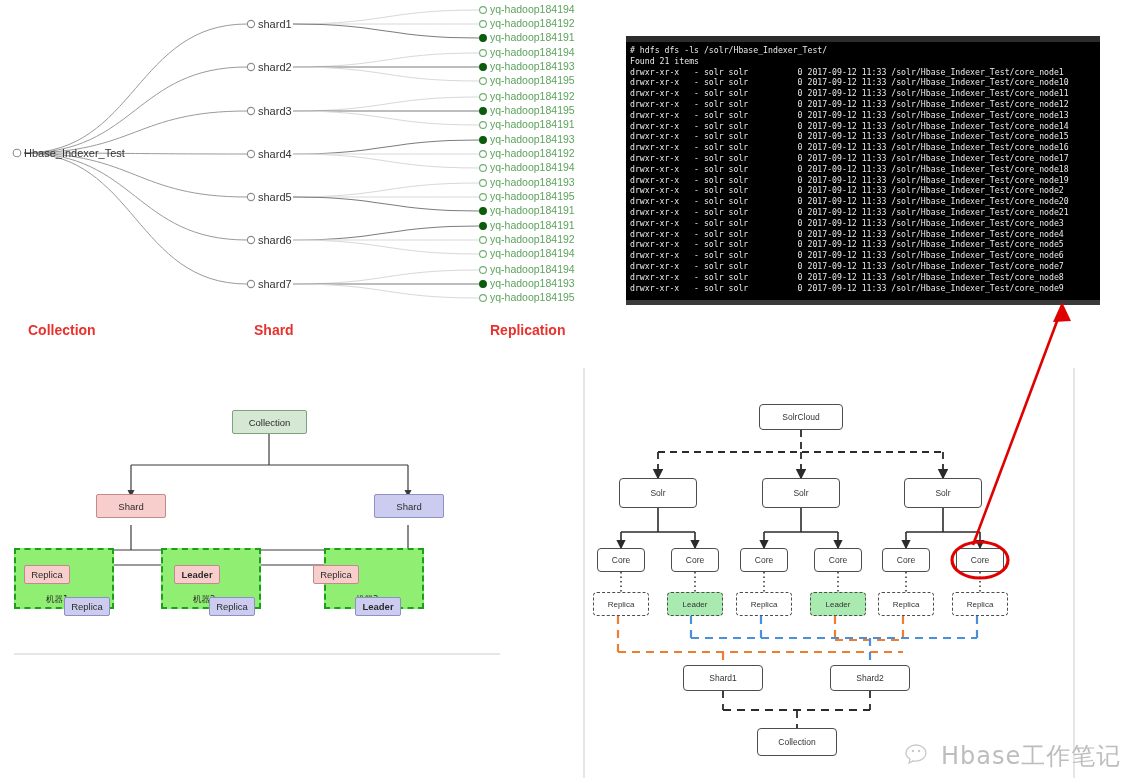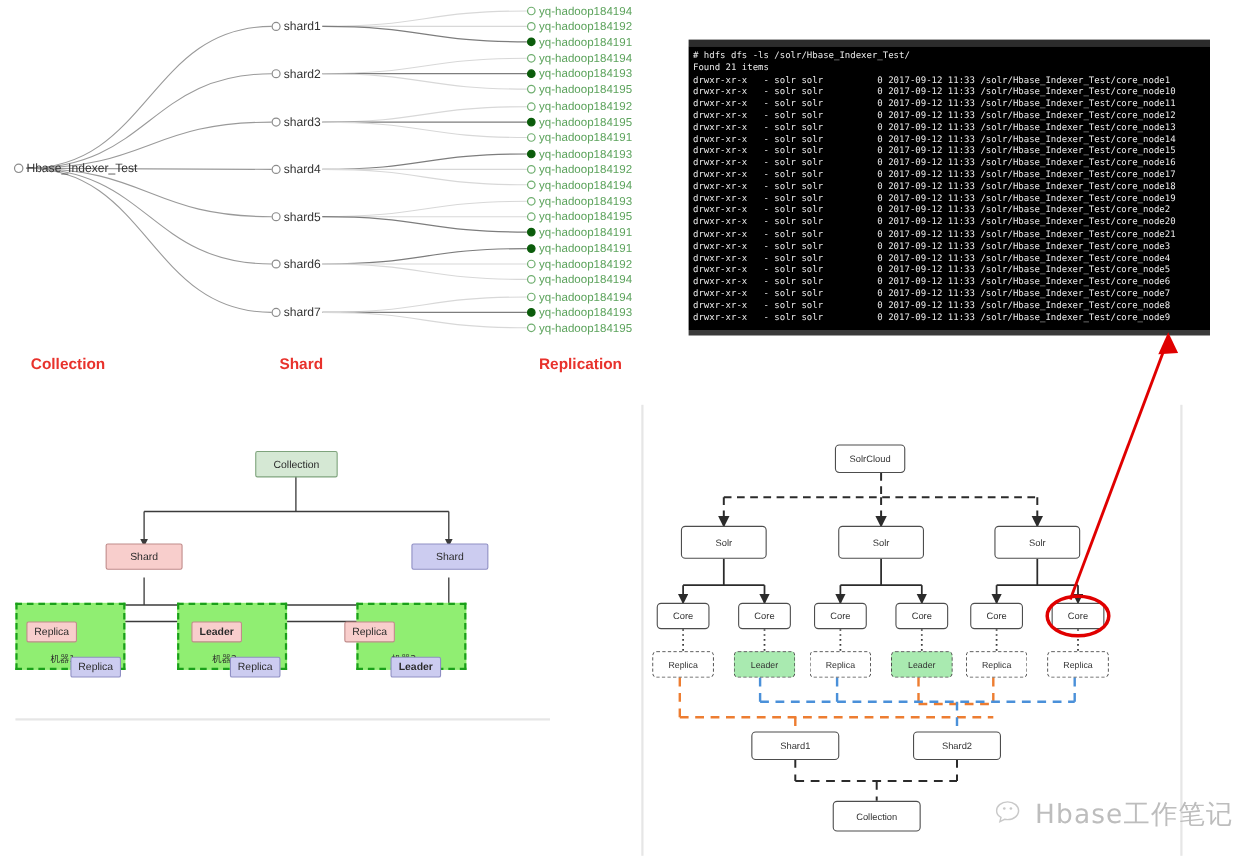--- a/index.html
+++ b/index.html
@@ -59,21 +59,21 @@
   #br-panel{left:583px;top:360px;width:546px;height:418px;}
   .wbox{position:absolute;box-sizing:border-box;display:flex;align-items:center;
         justify-content:center;font-size:8.5px;color:#333;
         background:#ffffff;border:1.6px solid #4d4d4d;border-radius:4px;}
   .dbox{position:absolute;box-sizing:border-box;display:flex;align-items:center;
         justify-content:center;font-size:8px;color:#333;
         background:#ffffff;border:1.8px dashed #4d4d4d;border-radius:4px;}
   .dbox.leader{background:#a9eab0;}
 
   
-  #watermark{position:absolute;left:905px;top:724px;display:flex;align-items:center;gap:6px;}
+  #watermark{position:absolute;left:905px;top:740px;display:flex;align-items:center;gap:6px;}
   #wm-text{font-size:24px;color:#bdbdbd;letter-spacing:1px;
            font-family:"DejaVu Sans","Liberation Sans",sans-serif;}
 </style>
 </head>
 <body>
 
 <div class="panel" id="tree-panel">
   <svg id="tree-svg" width="600" height="350">
       <path d="M24,153 C135.5,153 135.5,24 247,24" stroke="#9a9a9a" stroke-width="1" fill="none"></path>
       <circle cx="251" cy="24" r="3.6" fill="#ffffff" stroke="#8c8c8c" stroke-width="1.1"></circle>
@@ -272,21 +272,21 @@
     </g>
 
     <g stroke="#2b2b2b" stroke-width="1.8" fill="none" stroke-dasharray="8,6">
       <path d="M140,330 L140,350"></path>
       <path d="M140,350 L287,350"></path>
       <path d="M287,330 L287,350"></path>
       <path d="M214,350 L214,368"></path>
     </g>
   </svg>
 
-  <div class="wbox" style="left:176px;top:44px;width:64px;height:26px;">SolrCloud</div>
+  <div class="wbox" style="left:176px;top:44px;width:84px;height:26px;">SolrCloud</div>
 
   <div class="wbox" style="left:36px;top:118px;width:78px;height:30px;">Solr</div>
   <div class="wbox" style="left:179px;top:118px;width:78px;height:30px;">Solr</div>
   <div class="wbox" style="left:321px;top:118px;width:78px;height:30px;">Solr</div>
 
   <div class="wbox" style="left:14px;top:188px;width:48px;height:24px;">Core</div>
   <div class="wbox" style="left:88px;top:188px;width:48px;height:24px;">Core</div>
   <div class="wbox" style="left:157px;top:188px;width:48px;height:24px;">Core</div>
   <div class="wbox" style="left:231px;top:188px;width:48px;height:24px;">Core</div>
   <div class="wbox" style="left:299px;top:188px;width:48px;height:24px;">Core</div>

